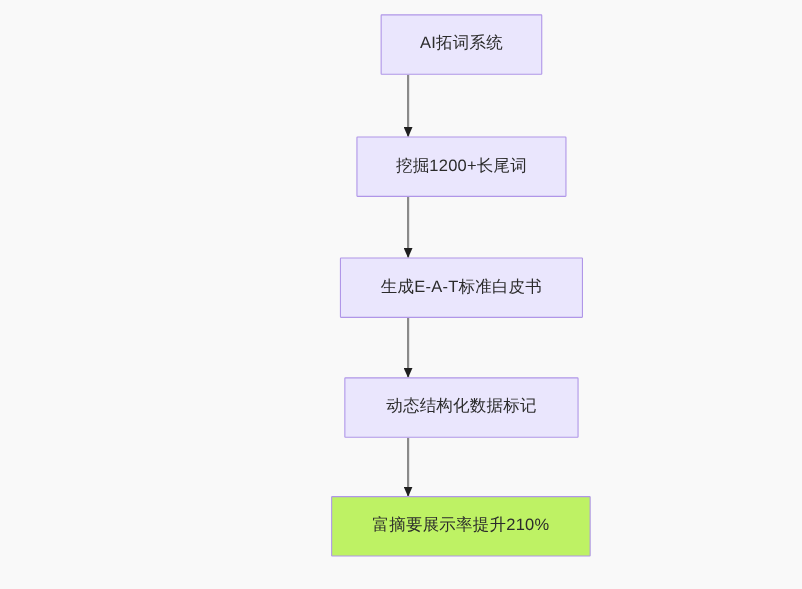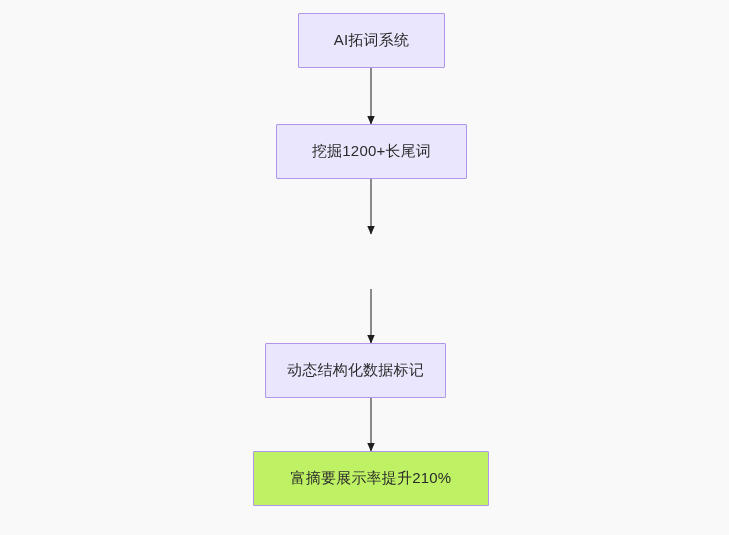--- a/index.html
+++ b/index.html
@@ -22,20 +22,21 @@
   .node {
     position: absolute;
     box-sizing: border-box;
     background: #eae6fd;
     border: 1.6px solid #b096e8;
     border-radius: 1px;
     display: flex;
     align-items: center;
     justify-content: center;
     height: 55px;
+    margin-left: 48px;
   }
   .node-label {
     font-size: 15px;
     line-height: 1.25;
     color: #2b2b2b;
     letter-spacing: 0.2px;
     white-space: nowrap;
     text-align: center;
   }
   .edge {
@@ -74,22 +75,25 @@
   </svg>
 
   <div class="node" style="left: 298px; top: 13px; width: 147px; background: rgb(234, 230, 253); border-color: rgb(176, 150, 232); color: rgb(43, 43, 43);">
     <span class="node-label">AI拓词系统</span>
   </div>
 
   <div class="node" style="left: 276px; top: 124px; width: 191px; background: rgb(234, 230, 253); border-color: rgb(176, 150, 232); color: rgb(43, 43, 43);">
     <span class="node-label">挖掘1200+长尾词</span>
   </div>
 
+  <div class="node" style="left: 261px; top: 234px; width: 221px; background: rgb(234, 230, 253); border-color: rgb(176, 150, 232); color: rgb(43, 43, 43);">
+    <span class="node-label">生成E-A-T标准白皮书</span>
+  </div>
 
-  <div class="node" style="left: 265px; top: 343px; width: 181px; background: rgb(234, 230, 253); border-color: rgb(176, 150, 232); color: rgb(43, 43, 43);">
+  <div class="node" style="left: 265px; top: 343px; width: 213px; background: rgb(234, 230, 253); border-color: rgb(176, 150, 232); color: rgb(43, 43, 43);">
     <span class="node-label">动态结构化数据标记</span>
   </div>
 
   <div class="node" style="left: 253px; top: 451px; width: 236px; background: #bef264; border-color: rgb(176, 150, 232); color: rgb(43, 43, 43);">
     <span class="node-label">富摘要展示率提升210%</span>
   </div>
 
 </div>
 
 </body></html>

